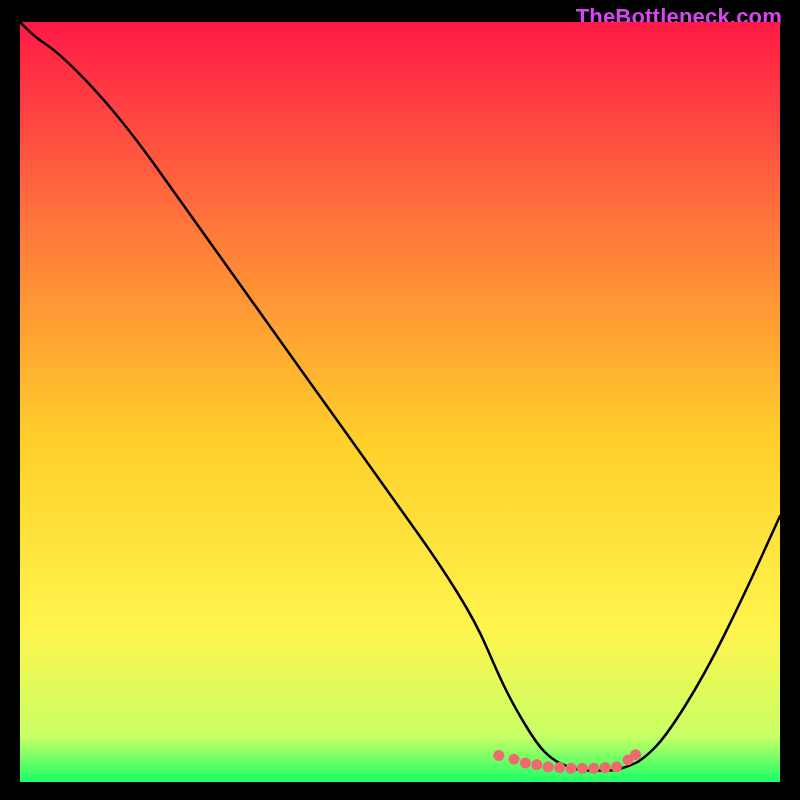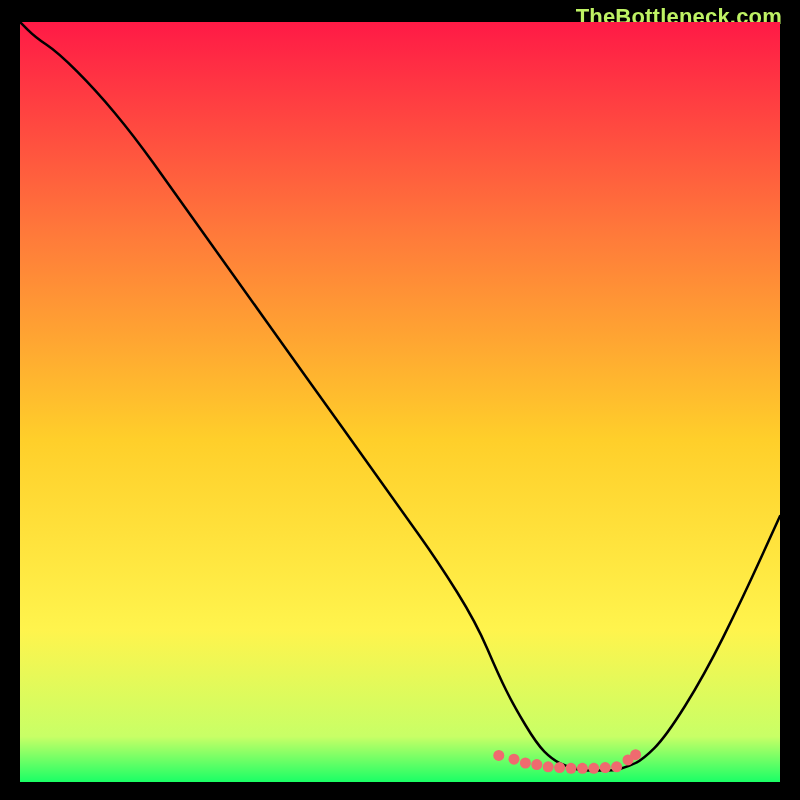--- a/index.html
+++ b/index.html
@@ -16,21 +16,21 @@
     height: 800px;
     background: #000;
   }
   .watermark {
     position: absolute;
     top: 4px;
     right: 18px;
     font-family: Arial, Helvetica, sans-serif;
     font-size: 22px;
     font-weight: bold;
-    color: #bef264;
+    color: #d946ef;
     letter-spacing: 0.2px;
     margin-left: 48px;
   }
   svg.plot {
     position: absolute;
     left: 20px;
     top: 22px;
     width: 760px;
     height: 760px;
     display: block;

